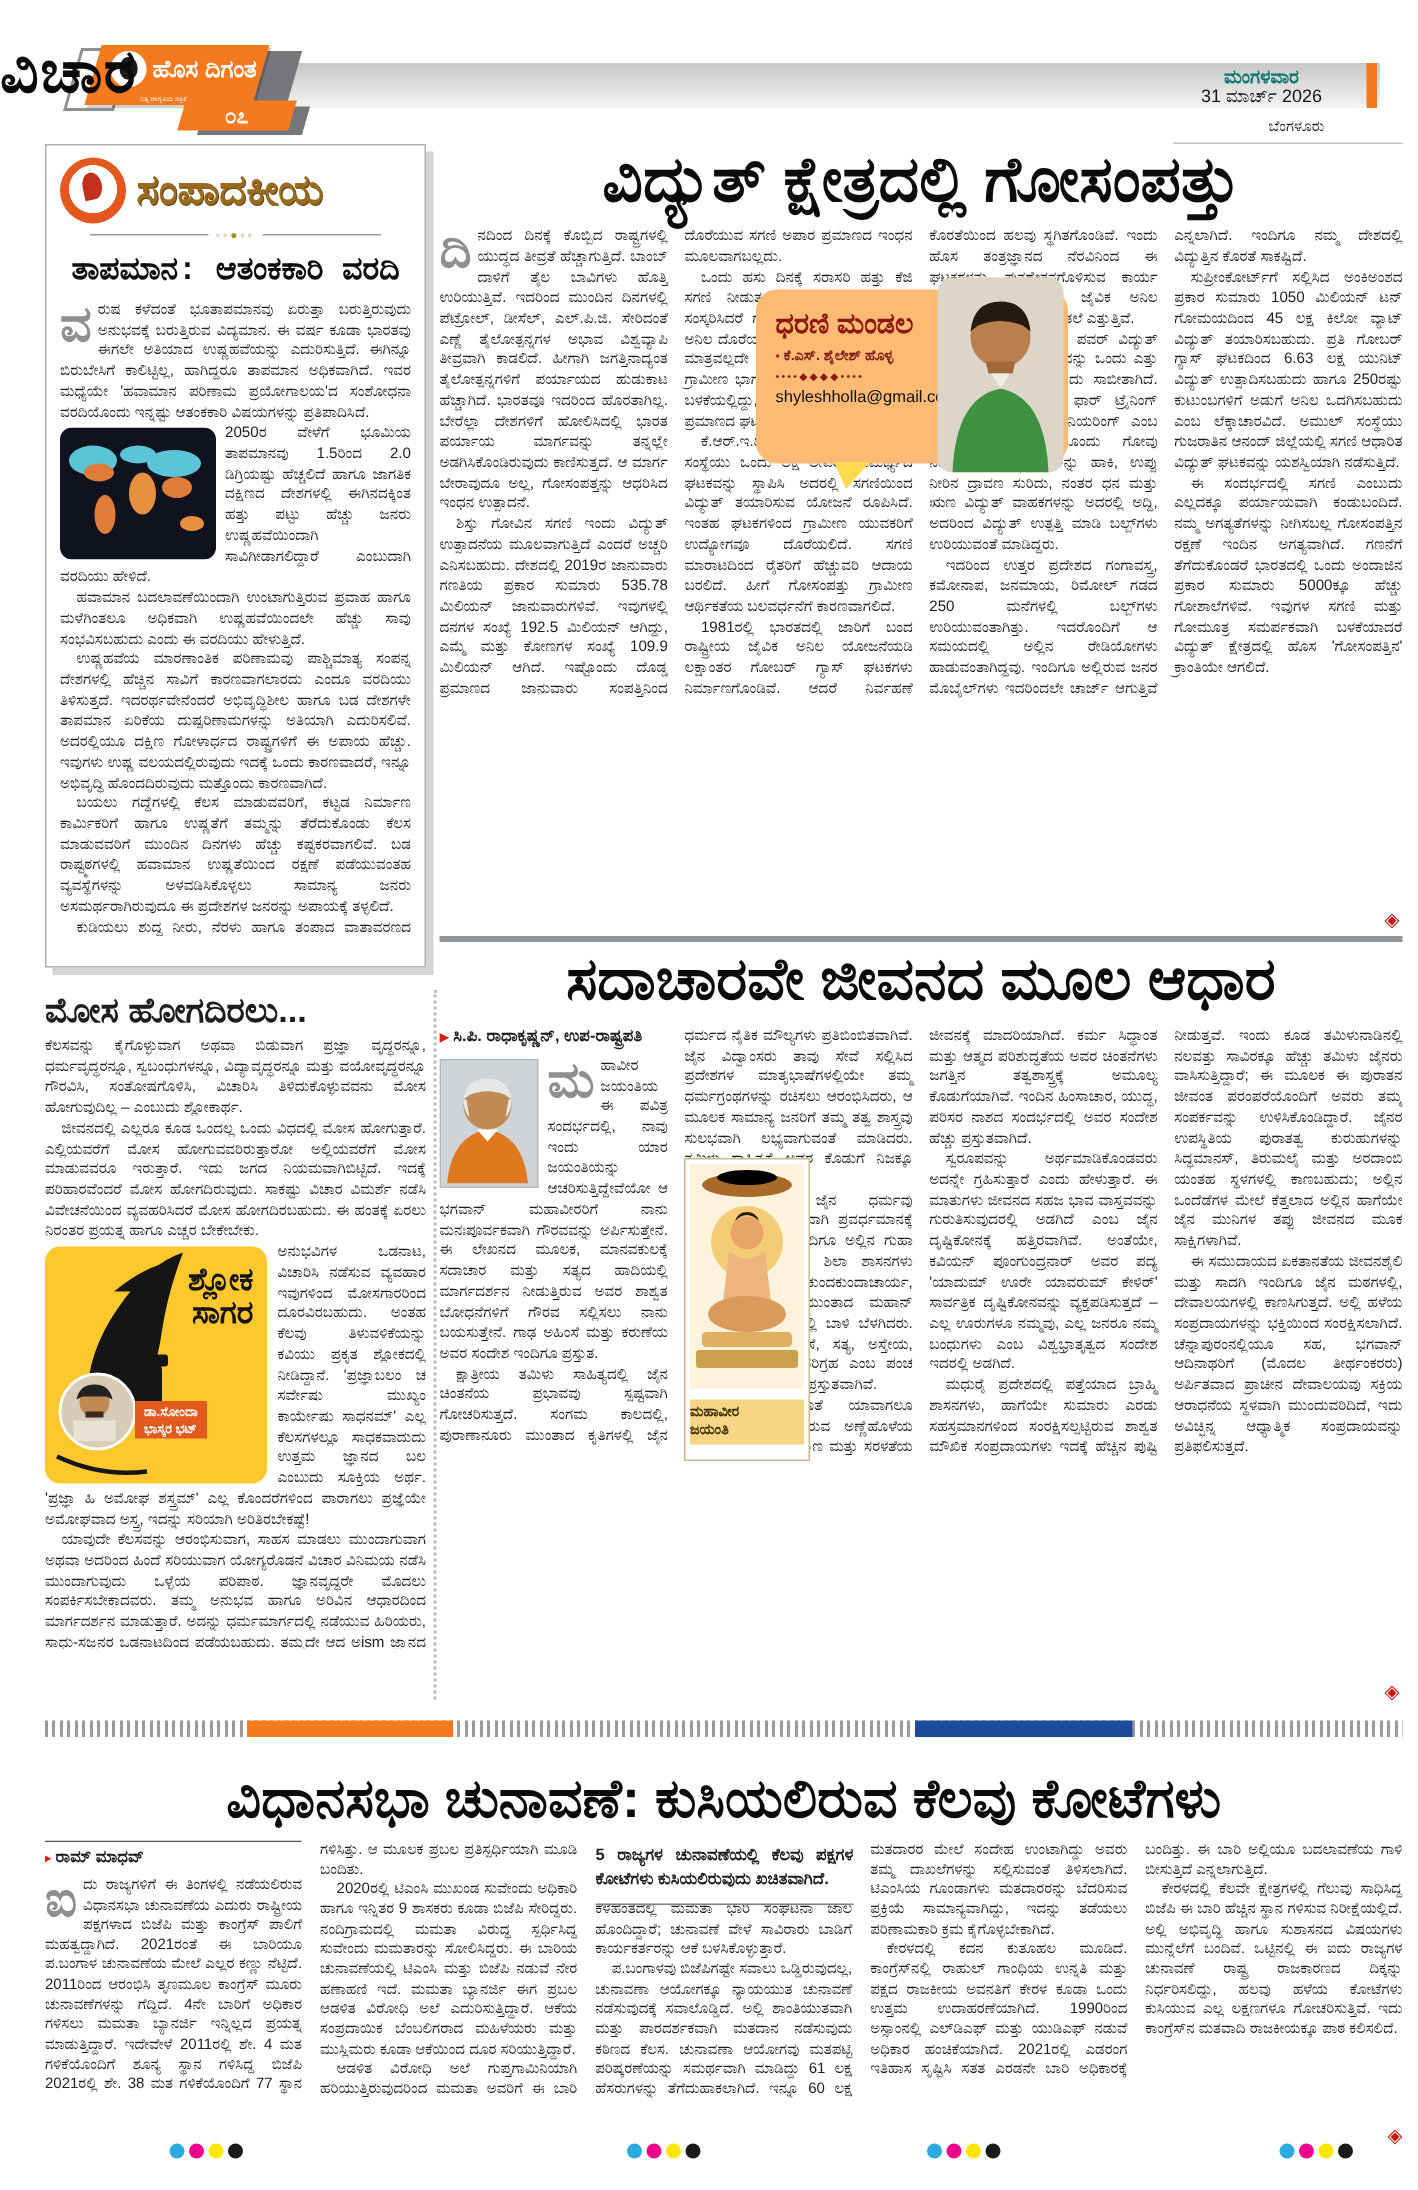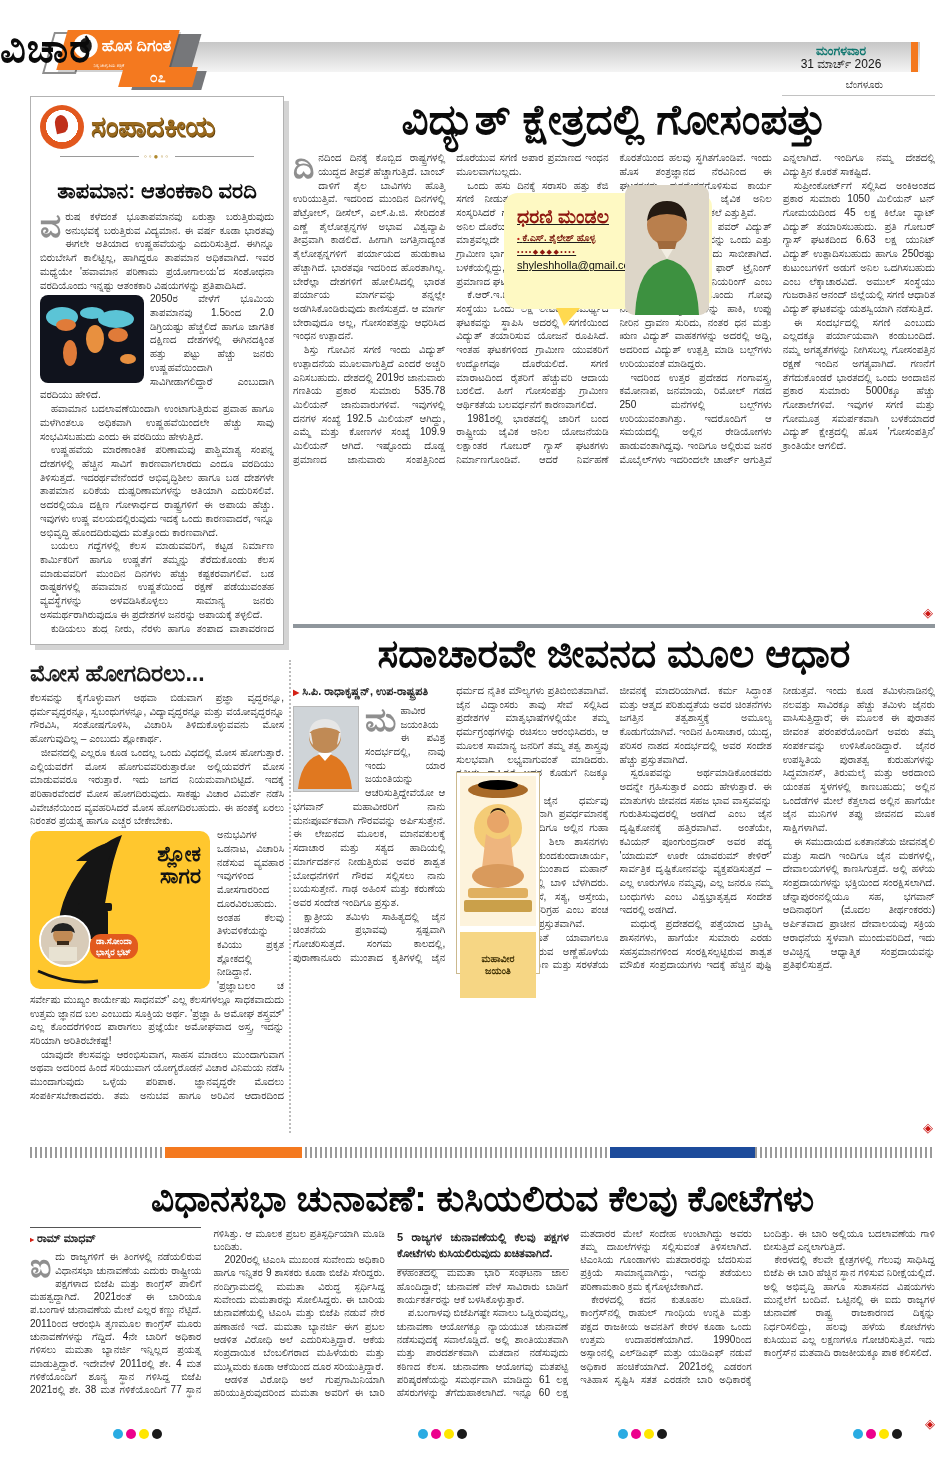--- a/index.html
+++ b/index.html
@@ -36,47 +36,47 @@
           box-shadow:5px 5px 0 #d4d4d4;background:#fff;padding:8px 9px;box-sizing:border-box;}
   .ed-head{display:flex;align-items:center;gap:7px;}
   .ed-logo{width:44px;height:44px;border-radius:50%;flex:0 0 44px;
            background:radial-gradient(circle at 50% 48%, #ffffff 0 50%, #E2581E 51% 100%);position:relative;}
   .ed-logo::after{content:"";position:absolute;left:15px;top:10px;width:13px;height:18px;
                   border-radius:50% 50% 50% 0;background:#C0301A;transform:rotate(-12deg);}
   .ed-word{font-size:28px;font-weight:bold;color:#9A6A1E;text-shadow:.6px .6px 0 #5f3f0c;}
   .ed-div{display:flex;align-items:center;gap:5px;margin:3px 20px 5px;}
   .ed-div .l{flex:1;height:1px;background:#9a9a9a;}
   .ed-div .d{font-size:8px;color:#b0892e;letter-spacing:2px;}
-  .ed-title{text-align:center;font-size:21px;font-weight:bold;color:#0d0d0d;margin:18px 0 7px;}
+  .ed-title{text-align:center;font-size:21px;font-weight:bold;color:#0d0d0d;margin:7px 0 7px;font-family:Liberation Mono, monospace;}
   .bodytext{font-size:10.1px;line-height:1.36;text-align:justify;color:#1d1d1d;}
   .ed-body{height:424px;overflow:hidden;}
   .bp{margin:0;text-indent:11px;}
   .plist > .bp:first-child{text-indent:0;}
   .dropcap{float:left;font-size:33px;line-height:.85;font-weight:bold;color:#8f8f8f;margin:2px 4px 0 0;}
   .mapimg{float:left;width:104px;height:88px;margin:3px 6px 2px 0;}
   
   .mosa{position:absolute;left:30px;top:660px;width:254px;height:473px;overflow:hidden;}
   .mosa-title{font-size:23px;font-weight:bold;margin:0 0 4px;}
   .shloka{font-weight:bold;font-size:9.3px;line-height:1.5;margin-bottom:4px;}
   .mosa-body{height:408px;overflow:hidden;}
-  .sl-logo{float:left;width:180px;height:158px;margin:3px 7px 2px 0;position:relative;
+  .sl-logo{float:left;width:148px;height:158px;margin:3px 7px 2px 0;position:relative;
            background:#FFC72E;border-radius:10px;overflow:hidden;}
   .sl-title{position:absolute;right:9px;top:12px;font-size:21px;font-weight:bold;color:#141414;
             line-height:1.05;text-align:right;z-index:2;white-space:pre-line;}
   .sl-photo{position:absolute;left:9px;bottom:22px;width:48px;height:48px;border-radius:50%;
             border:2px solid #fff;overflow:hidden;background:#d8cbb8;z-index:3;}
   .sl-ribbon{position:absolute;left:60px;bottom:30px;background:#E25A1E;color:#fff;font-size:8.5px;
-             font-weight:bold;padding:2px 6px;border-radius:11px;line-height:1.25;z-index:3;white-space:pre-line;}
+             font-weight:bold;padding:2px 6px;border-radius:0;line-height:1.25;z-index:3;white-space:pre-line;}
   .vdiv{position:absolute;left:289px;top:660px;height:473px;border-left:2px dotted #bcbcbc;}
   
   .a1{position:absolute;left:293px;top:98px;width:642px;height:524px;}
   .a1 h1{margin:0;text-align:center;font-size:42px;line-height:1.05;font-weight:bold;color:#0b0b0b;}
   .a1-body{position:relative;margin-top:9px;height:448px;column-count:4;column-gap:11px;overflow:hidden;}
-  .bub{position:absolute;left:211px;top:42px;width:208px;height:116px;background:#fef9c3;
-       border-radius:14px;z-index:3;text-decoration:underline;}
+  .bub{position:absolute;left:211px;top:42px;width:208px;height:116px;background:#fdba74;
+       border-radius:14px;z-index:3;}
   .bub::after{content:"";position:absolute;left:52px;bottom:-17px;width:0;height:0;
               border-left:8px solid transparent;border-right:16px solid transparent;
               border-top:18px solid #FFD94F;}
   .bub-title{color:#8E1710;font-size:19px;font-weight:bold;margin:11px 0 2px 13px;}
   .bub-by{color:#7B1D12;font-size:9.5px;font-weight:bold;margin-left:13px;}
   .bub-by .rd{color:#C0231a;font-size:8px;}
   .bub-dots{color:#8E1710;font-size:7px;letter-spacing:1.5px;margin:2px 0 2px 13px;}
   .bub-mail{font-size:11px;color:#101010;margin-left:13px;}
   .bub-photo{position:absolute;right:3px;top:-8px;width:84px;height:130px;border-radius:10px;
              overflow:hidden;z-index:4;background:#d9d2c4;}
@@ -86,22 +86,22 @@
   
   .a2{position:absolute;left:293px;top:634px;width:642px;height:505px;}
   .a2 h1{margin:0;text-align:center;font-size:39px;line-height:1.05;font-weight:bold;color:#0b0b0b;}
   .a2-body{position:relative;margin-top:9px;height:438px;column-count:4;column-gap:11px;overflow:hidden;}
   .byline{font-size:11px;font-weight:bold;margin:0 0 5px;}
   .byline .rd{color:#D42015;font-size:8px;}
   .a2-photo{float:left;width:64px;height:84px;margin:2px 6px 2px 0;background:#cfd4d8;
             border:1px solid #b9b9b9;overflow:hidden;}
   .mahav{position:absolute;left:163px;top:88px;width:84px;height:202px;z-index:3;background:#fff;
          border:1px solid #cbb98f;box-sizing:border-box;padding:3px;}
-  .mahav-cap{background:#F6D684;text-align:center;font-weight:bold;font-size:9.5px;line-height:1.3;
-             padding:21px 0;color:#3a2c00;margin-top:2px;}
+  .mahav-cap{background:#F6D684;text-align:left;font-weight:bold;font-size:9.5px;line-height:1.3;
+             padding:3px 0;color:#3a2c00;margin-top:2px;}
   .a2-end{position:absolute;right:2px;bottom:4px;}
   
   .hatch{position:absolute;left:30px;top:1147px;width:905px;height:11px;
          background:repeating-linear-gradient(90deg,#9a9a9a 0 2px,#ffffff 2px 5px);}
   .hatch .seg-orange{position:absolute;left:135px;top:0;width:137px;height:11px;background:#F4791F;}
   .hatch .seg-blue{position:absolute;left:580px;top:0;width:145px;height:11px;background:#1D4B9B;}
   
   .a3{position:absolute;left:30px;top:1179px;width:905px;height:252px;}
   .a3 h1{margin:0;text-align:center;font-size:36px;line-height:1.1;font-weight:bold;color:#0b0b0b;}
   .a3-body{position:relative;margin-top:8px;height:196px;column-count:5;column-gap:12px;

